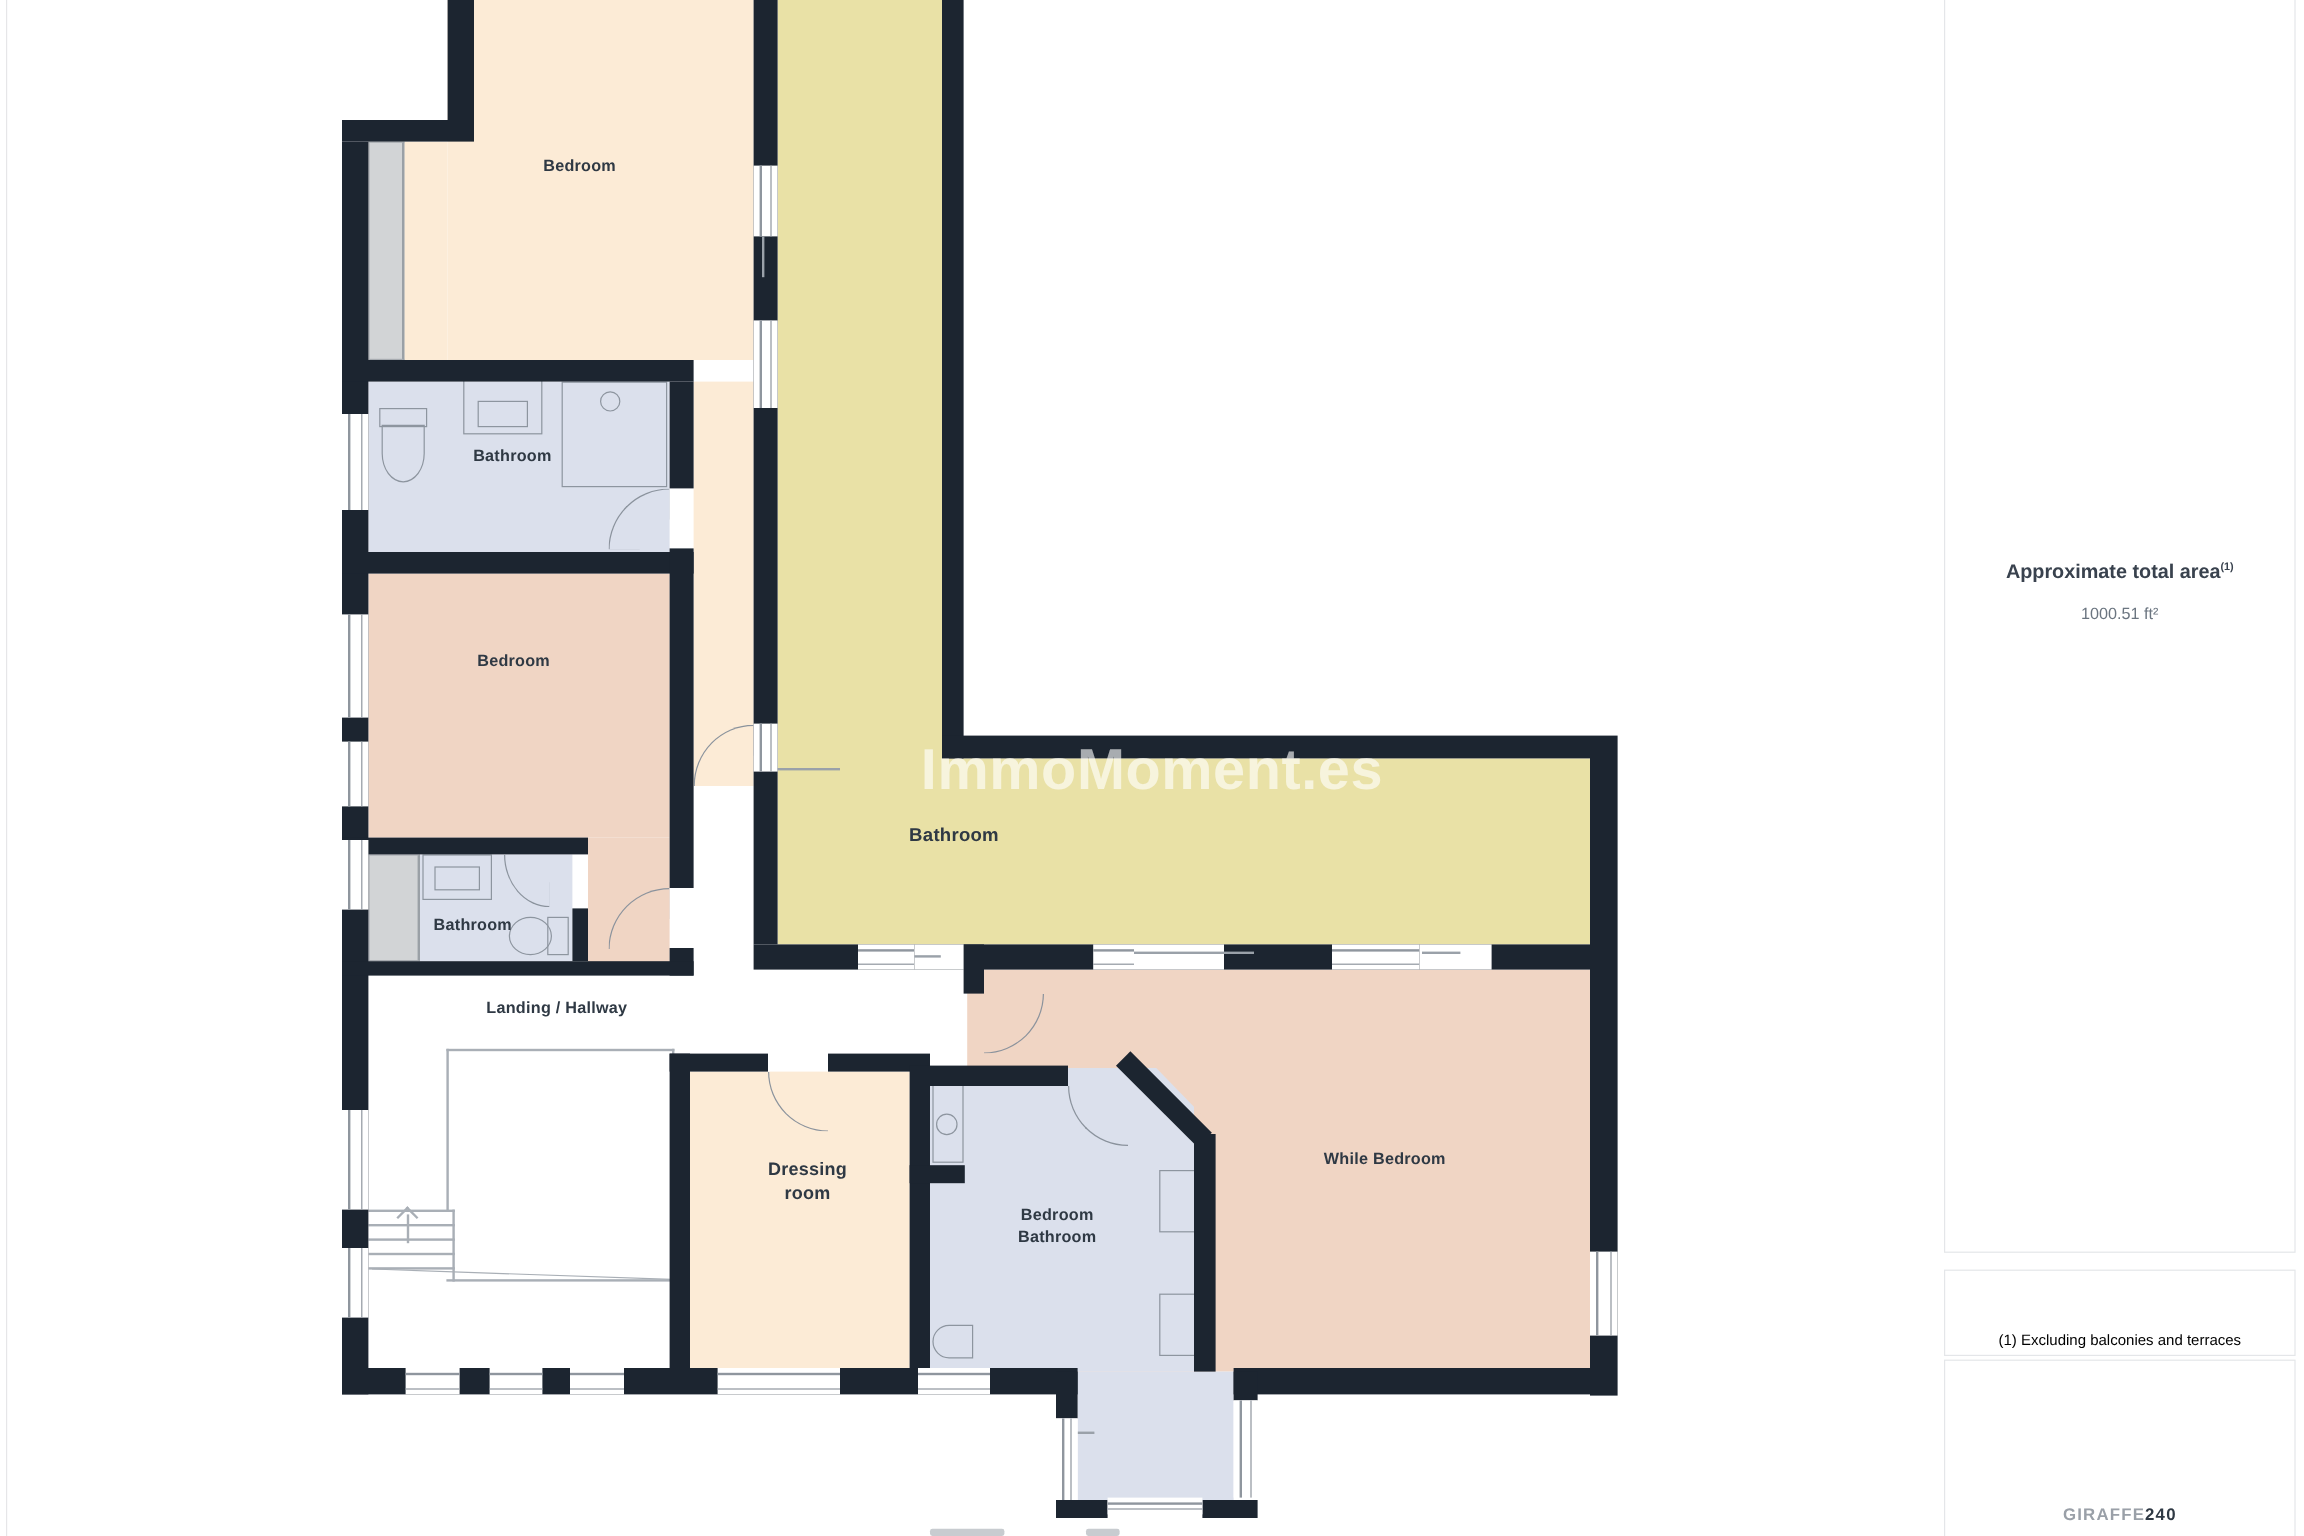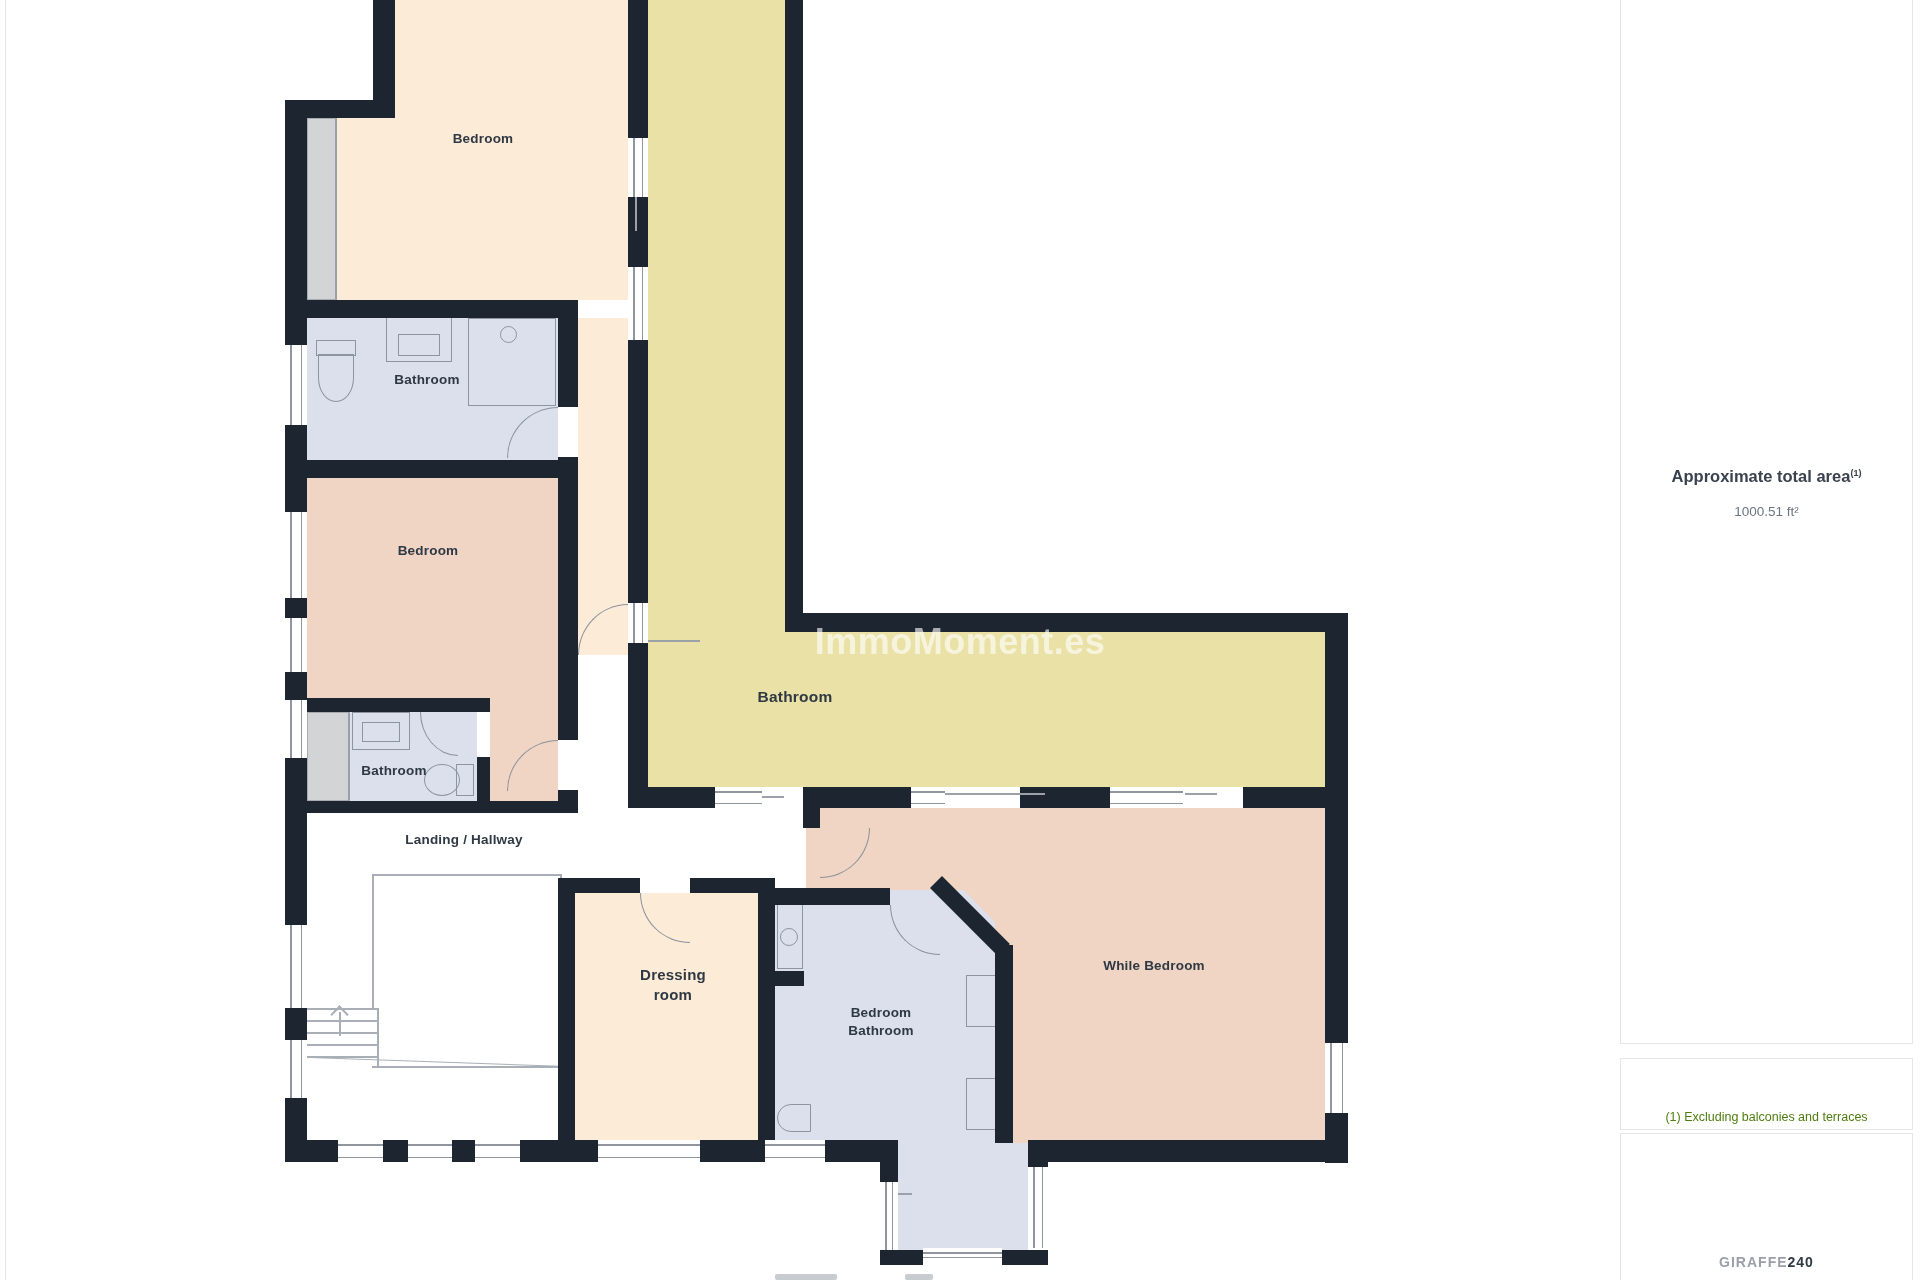--- a/index.html
+++ b/index.html
@@ -25,28 +25,28 @@
   .arc{position:absolute;z-index:4;box-sizing:border-box;}
   .arc-tl{border-top:1.5px solid #8a929c;border-left:1.5px solid #8a929c;border-top-left-radius:100% 100%;}
   .arc-bl{border-bottom:1.5px solid #8a929c;border-left:1.5px solid #8a929c;border-bottom-left-radius:100% 100%;}
   .arc-br{border-bottom:1.5px solid #8a929c;border-right:1.5px solid #8a929c;border-bottom-right-radius:100% 100%;}
   .gline{position:absolute;background:#9aa1a9;z-index:4;}
   .sline{position:absolute;background:#a9afb6;z-index:2;}
   .fix{position:absolute;border:1.5px solid #8d959f;box-sizing:border-box;z-index:2;background:transparent;}
   .rlabel{position:absolute;z-index:5;transform:translate(-50%,-50%);font-size:13.5px;font-weight:bold;
           color:#2f3944;white-space:pre-line;text-align:center;letter-spacing:.2px;line-height:1.35;}
   .rlabel-lg{font-size:15.5px;}
-  .watermark{position:absolute;z-index:6;transform:translate(-50%,-50%);font-size:36px;font-weight:bold;
+  .watermark{position:absolute;z-index:6;transform:translate(-50%,-50%);font-size:48px;font-weight:bold;
              color:rgba(255,255,255,0.62);letter-spacing:.5px;white-space:nowrap;}
   
   .sbox{position:absolute;background:#fff;border:1px solid #e4e6e9;box-sizing:border-box;}
   .s-head{position:absolute;left:0;right:0;text-align:center;font-size:16.5px;font-weight:bold;color:#39424e;}
   .s-head sup{font-size:9px;font-weight:bold;}
   .s-val{position:absolute;left:0;right:0;text-align:center;font-size:13.5px;color:#6b7580;}
-  .s-note{font-size:12.5px;color:#4d7c0f;text-align:center;line-height:18px;margin-top:46px;}
+  .s-note{font-size:12.5px;color:#000000;text-align:center;line-height:18px;margin-top:46px;}
   .brand{position:absolute;left:0;right:0;text-align:center;font-size:14px;letter-spacing:1px;}
   .brand .g1{color:#9aa0a8;font-weight:600;}
   .brand .g2{color:#2f3944;font-weight:bold;}
   .edge{position:absolute;background:#e6e6e8;z-index:0;}
   .smudge{position:absolute;background:#c8ccd0;border-radius:2px;z-index:2;}
 </style>
 </head>
 <body>
 
 <div class="page">

